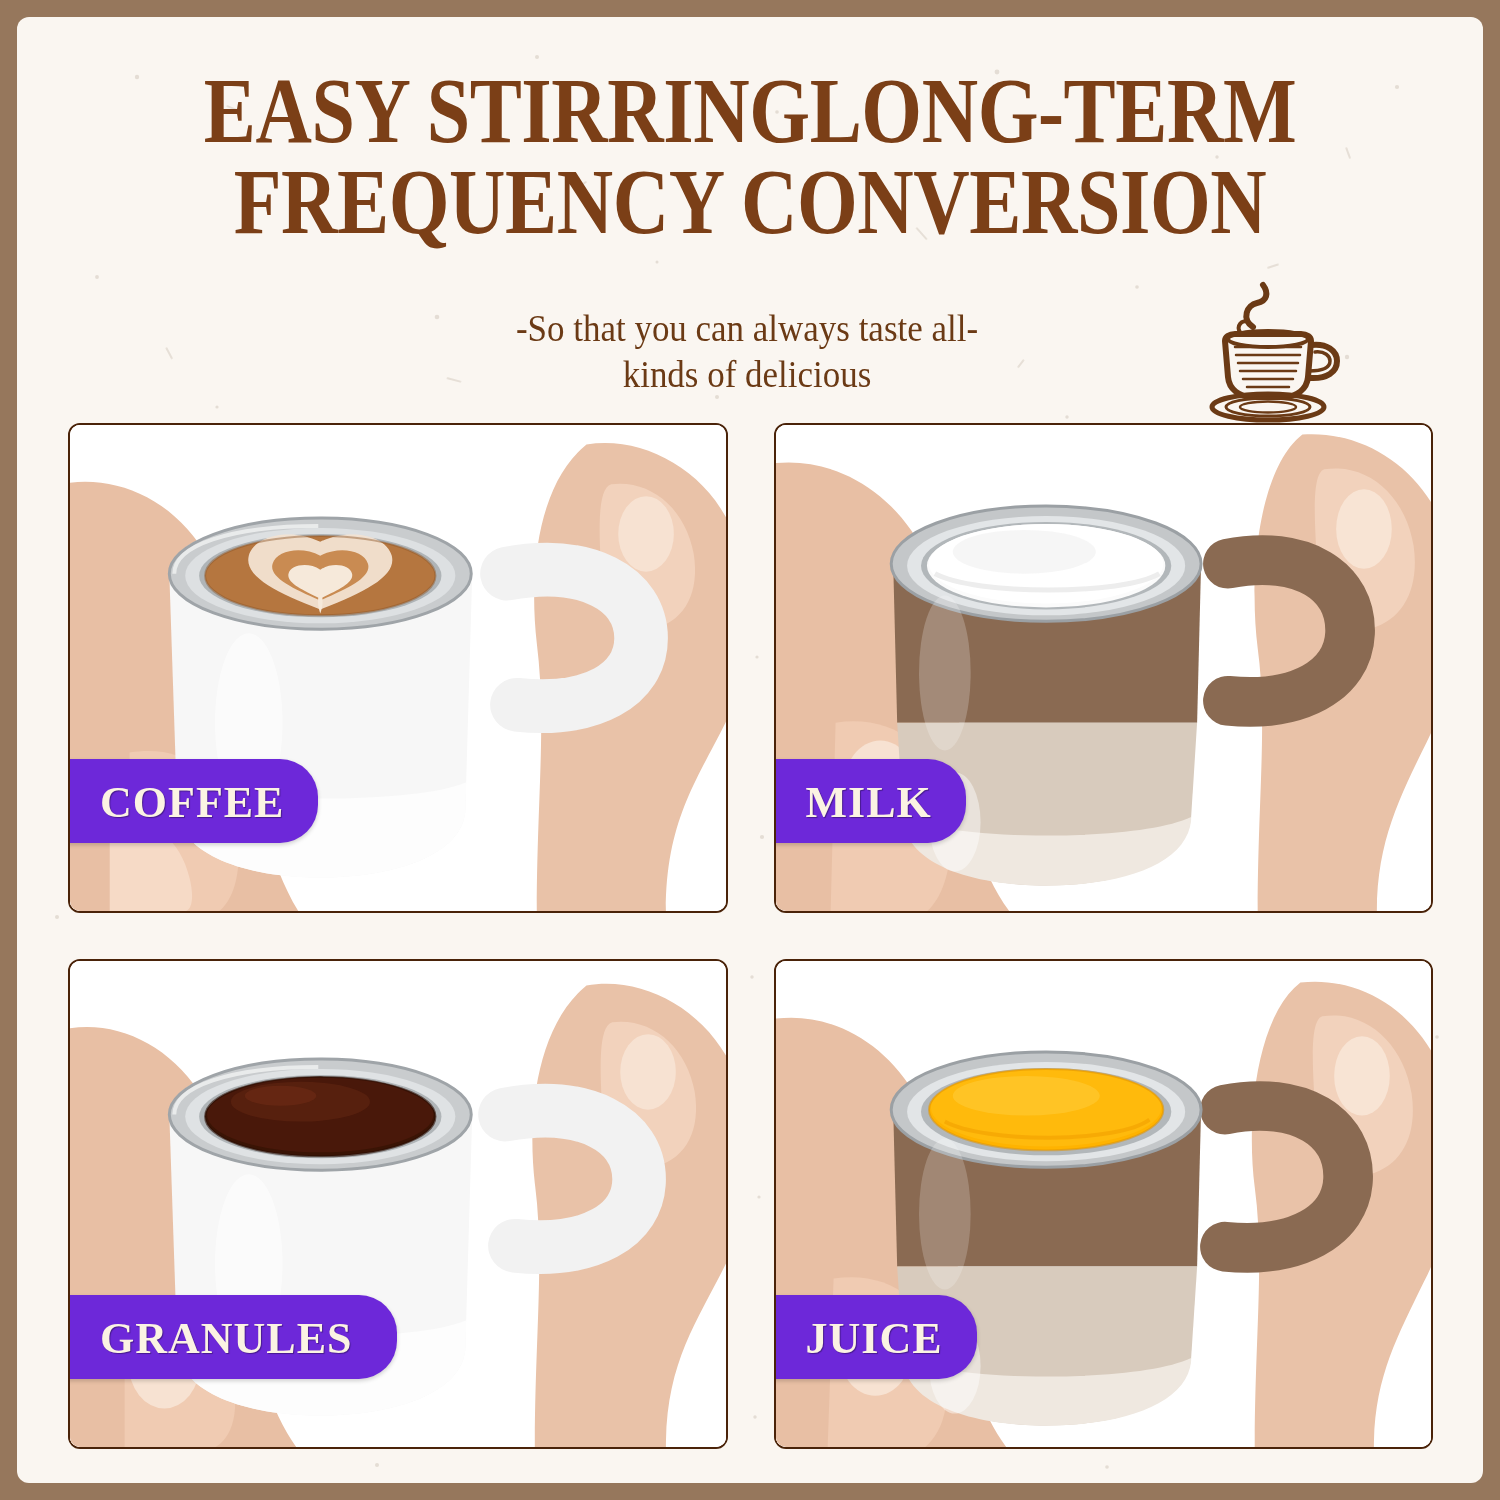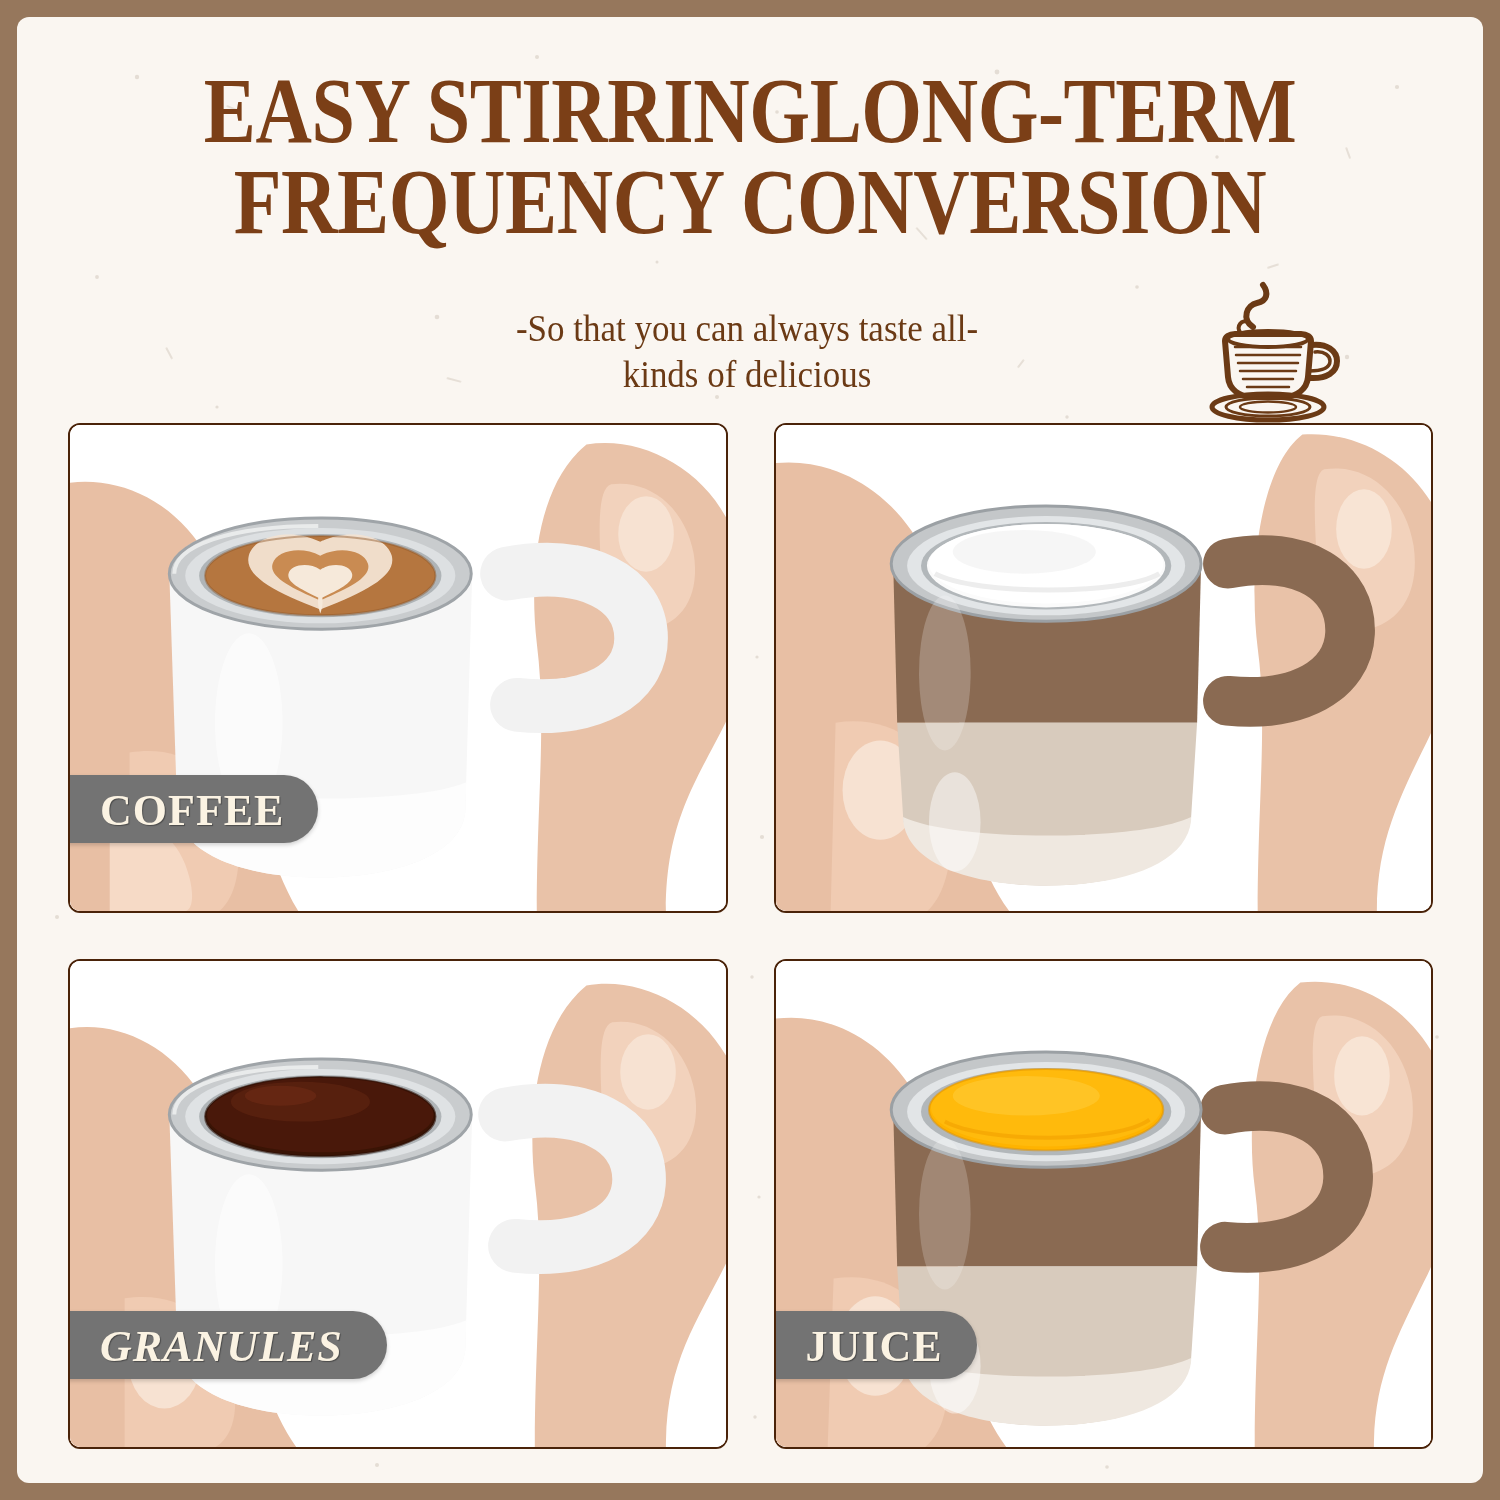--- a/index.html
+++ b/index.html
@@ -94,40 +94,40 @@
   }
 
   .photo { position:absolute; inset:0; overflow:hidden; background:#fff; }
   .photo svg { width:100%; height:100%; display:block; }
 
   
   .badge {
     position:absolute;
     left:-4px;
     bottom:68px;
-    height:68px;
-    background:#737373;
+    height:84px;
+    background:#6d28d9;
     border-radius:0 38px 38px 0;
     display:flex;
     align-items:center;
     padding:4px 34px 0 34px;
     z-index:5;
     box-shadow:0 2px 4px rgba(0,0,0,.18);
   }
   .badge-text {
     color:#FBF3E3;
     font-family:"Liberation Serif", serif;
     font-weight:bold;
     font-size:44px;
     letter-spacing:1px;
     line-height:1;
     white-space:nowrap;
     text-shadow:1px 1px 1px rgba(0,0,0,.35);
   }
-  .badge.wide { padding-right:44px;font-style:italic; }
+  .badge.wide { padding-right:44px; }
 </style>
 </head>
 <body>
 
 <div id="poster">
   <div class="interior">
 
     <svg class="speckle" viewBox="0 0 1466 1466" preserveAspectRatio="none">
       <g fill="#cfc4b8">
         <circle cx="120" cy="60" r="2.2"></circle>
@@ -294,20 +294,23 @@
 
             <ellipse cx="272" cy="142" rx="120" ry="42" fill="#FBFBFB"></ellipse>
             <ellipse cx="272" cy="140" rx="118" ry="40" fill="#FFFFFF"></ellipse>
             <ellipse cx="250" cy="128" rx="72" ry="22" fill="#F4F4F4" opacity=".85"></ellipse>
             <path d="M160 150 C200 172 350 172 386 150" fill="none" stroke="#EDEDED" stroke-width="5"></path>
 
             <ellipse cx="170" cy="250" rx="26" ry="78" fill="#FFFFFF" opacity=".22"></ellipse>
             <ellipse cx="180" cy="400" rx="26" ry="50" fill="#FFFFFF" opacity=".45"></ellipse>
           </svg>
         </div>
+        <div class="badge">
+          <span class="badge-text">MILK</span>
+        </div>
       </div>
 
       <div class="panel">
         <div class="photo">
           <svg viewBox="0 0 660 490" preserveAspectRatio="xMidYMid slice">
             <rect width="660" height="490" fill="#fff"></rect>
 
             <path d="M-10 70 C40 58 95 80 130 132 C160 178 174 245 178 315
                      C184 390 198 448 228 490 L-10 490 Z" fill="#E8BFA4"></path>
             <path d="M55 340 C108 332 148 358 162 412 C172 452 164 480 146 490

